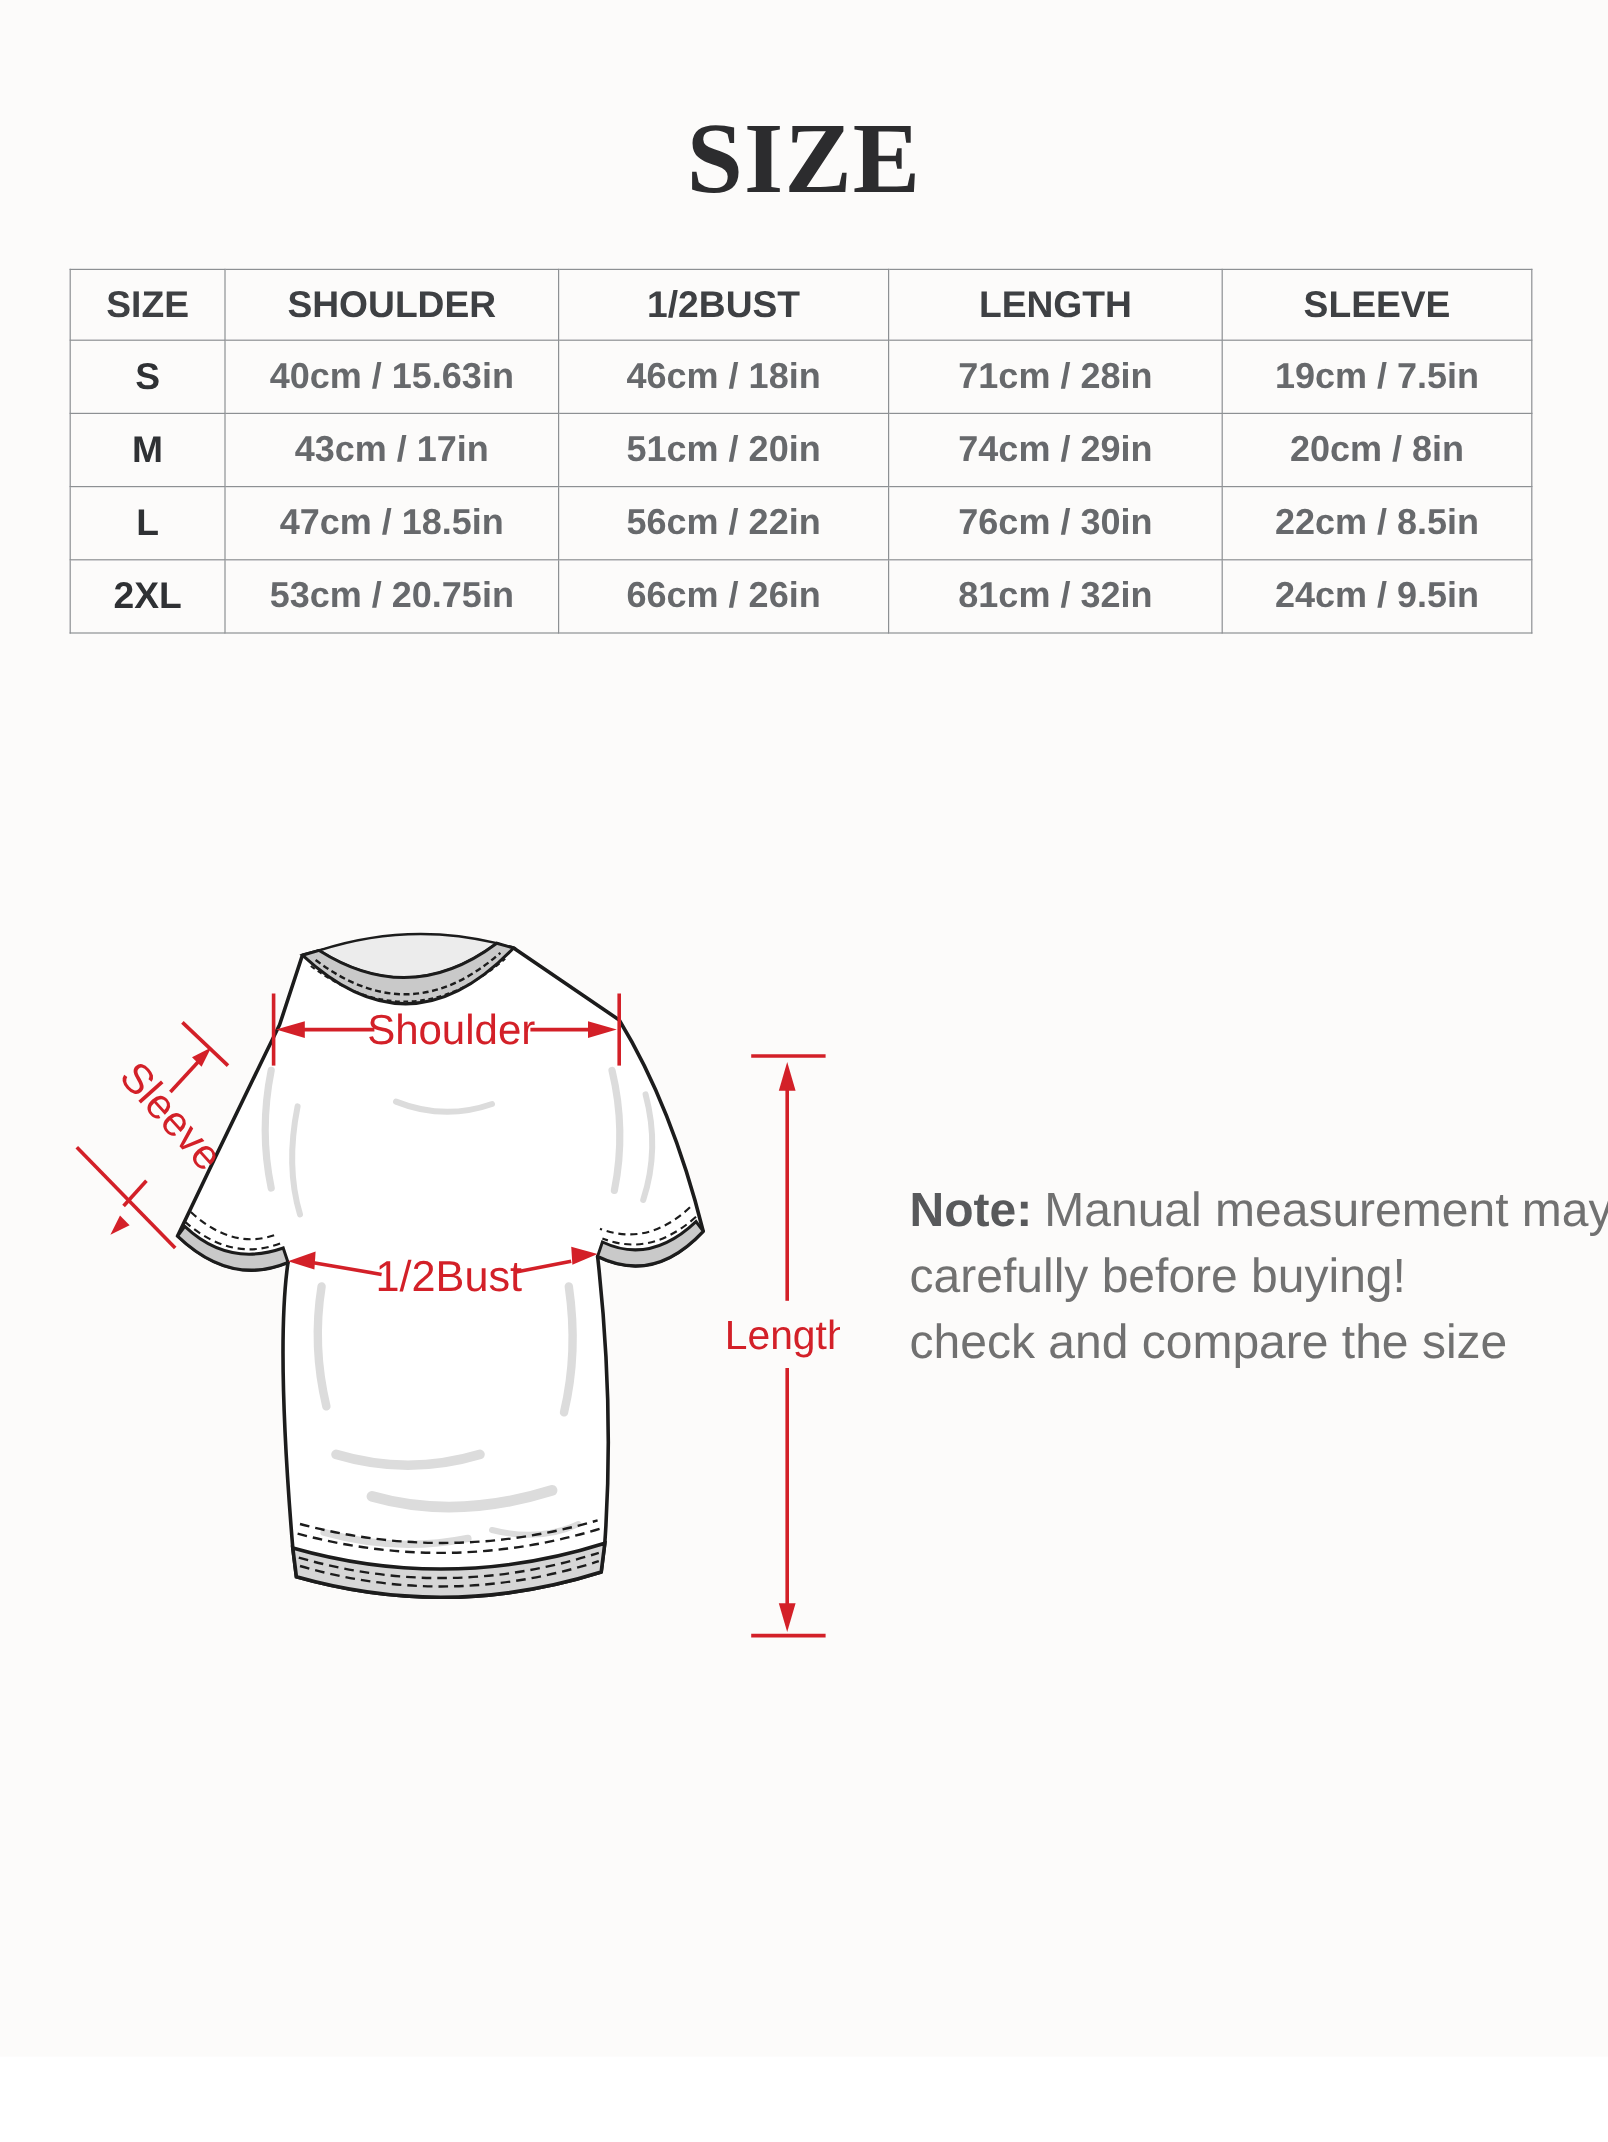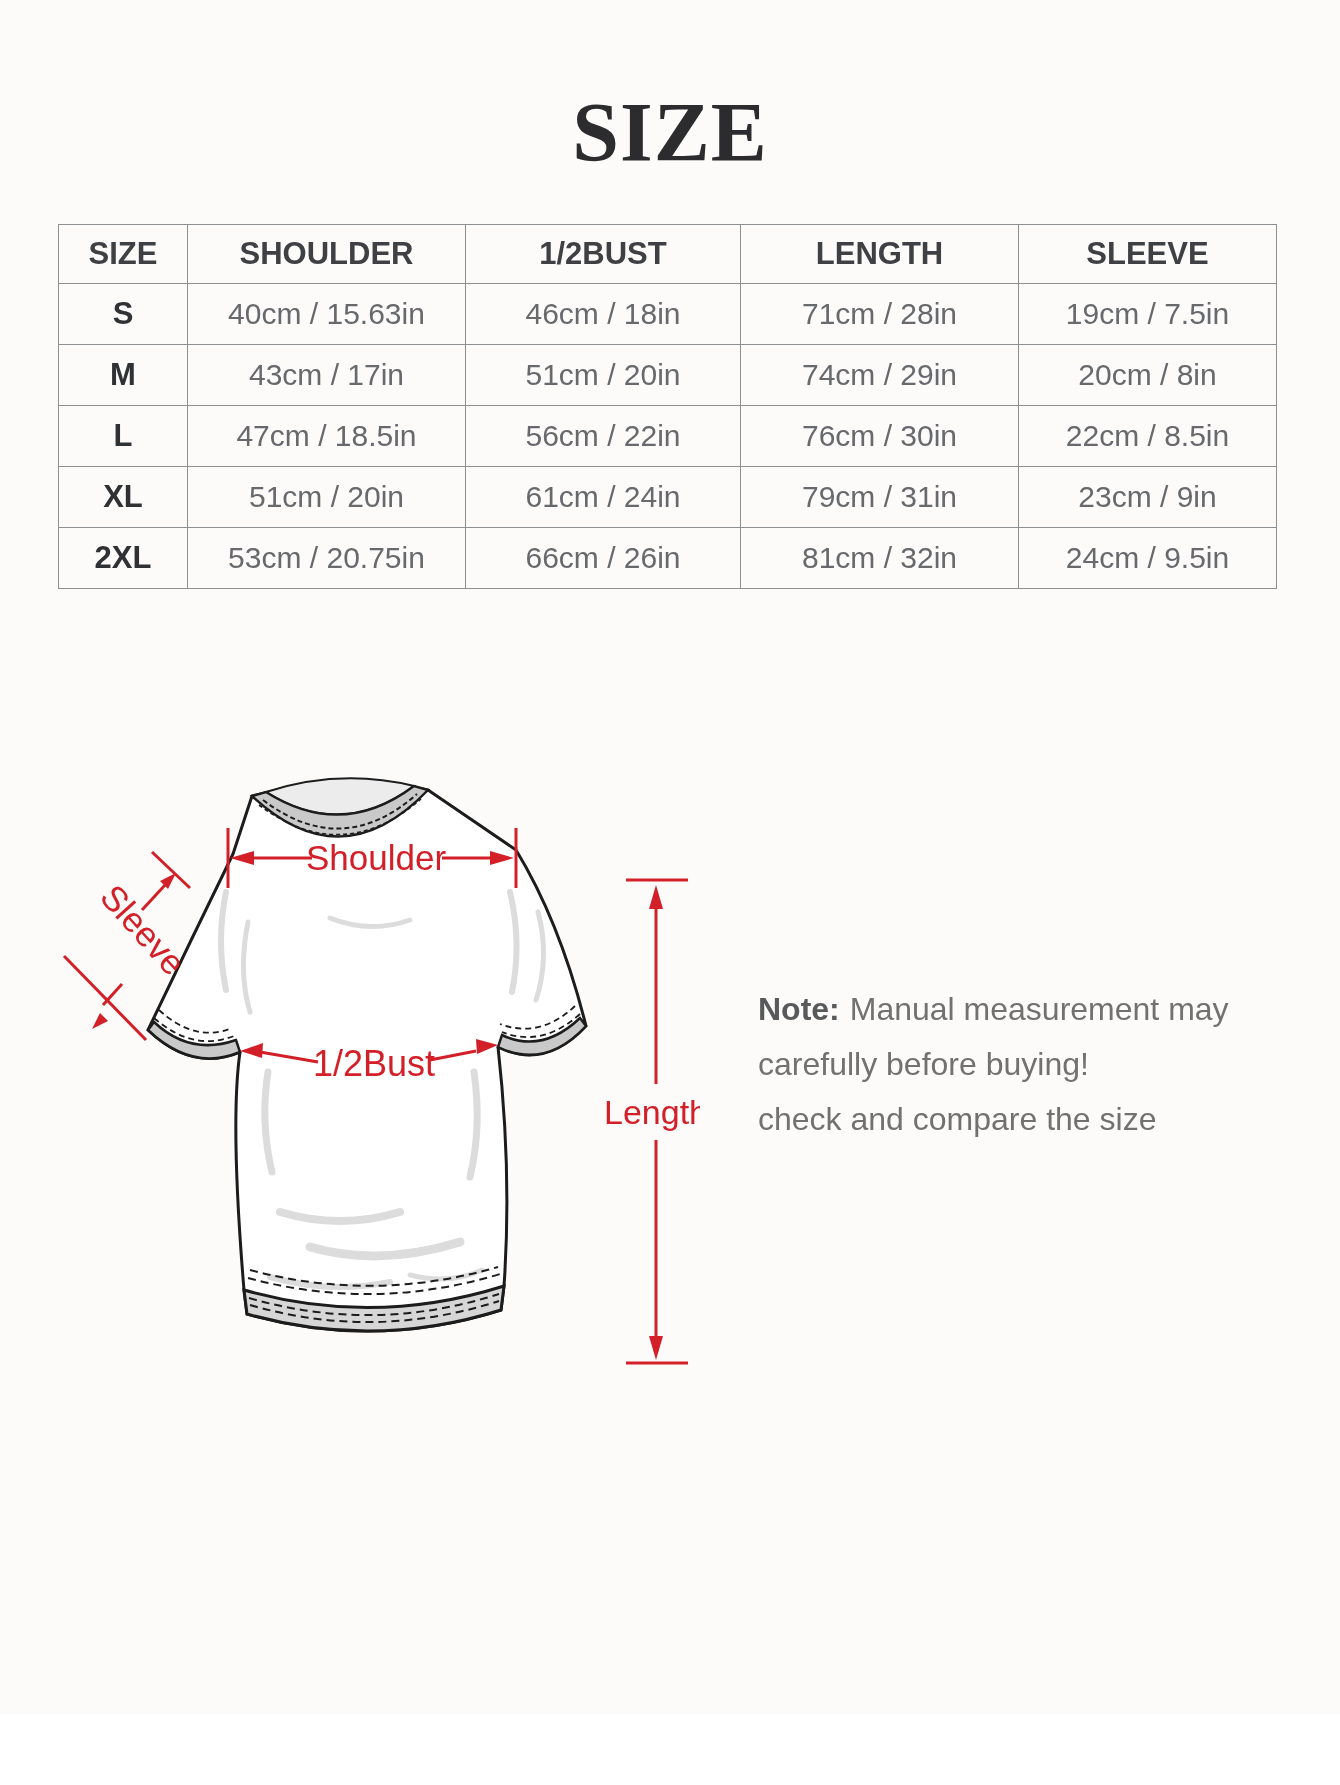--- a/index.html
+++ b/index.html
@@ -24,29 +24,29 @@
   }
   table.size-table th, table.size-table td{
     border:1px solid #8d9093;
     text-align:center;vertical-align:middle;
     padding:0;
   }
   table.size-table th{
     height:58px;font-size:31px;font-weight:bold;color:#3e4043;
   }
   table.size-table td{
-    height:60px;font-size:30px;font-weight:normal;color:#67696c;
+    height:60px;font-size:30px;font-weight:bold;color:#67696c;
   }
   table.size-table td.size-col{
     font-size:31px;font-weight:bold;color:#2f3134;
   }
   .diagram{position:absolute;left:30px;top:742px;}
   .note{
     position:absolute;left:758px;top:982px;width:505px;
-    font-size:32px;line-height:55px;color:#717171;
+    font-size:40px;line-height:55px;color:#717171;
   }
   .note .note-line{white-space:nowrap;}
   .note b{font-weight:bold;color:#58595b;margin-right:10px;}
 </style>
 </head>
 <body>
 
 <div class="canvas">
 
   <h1 class="page-title">SIZE</h1>
@@ -82,27 +82,20 @@
         <td>51cm / 20in</td>
         <td>74cm / 29in</td>
         <td>20cm / 8in</td>
       </tr>
       <tr>
         <td class="size-col">L</td>
         <td>47cm / 18.5in</td>
         <td>56cm / 22in</td>
         <td>76cm / 30in</td>
         <td>22cm / 8.5in</td>
-      </tr>
-      <tr>
-        <td class="size-col">XL</td>
-        <td>51cm / 20in</td>
-        <td>61cm / 24in</td>
-        <td>79cm / 31in</td>
-        <td>23cm / 9in</td>
       </tr>
       <tr>
         <td class="size-col">2XL</td>
         <td>53cm / 20.75in</td>
         <td>66cm / 26in</td>
         <td>81cm / 32in</td>
         <td>24cm / 9.5in</td>
       </tr>
     </tbody>
   </table>

